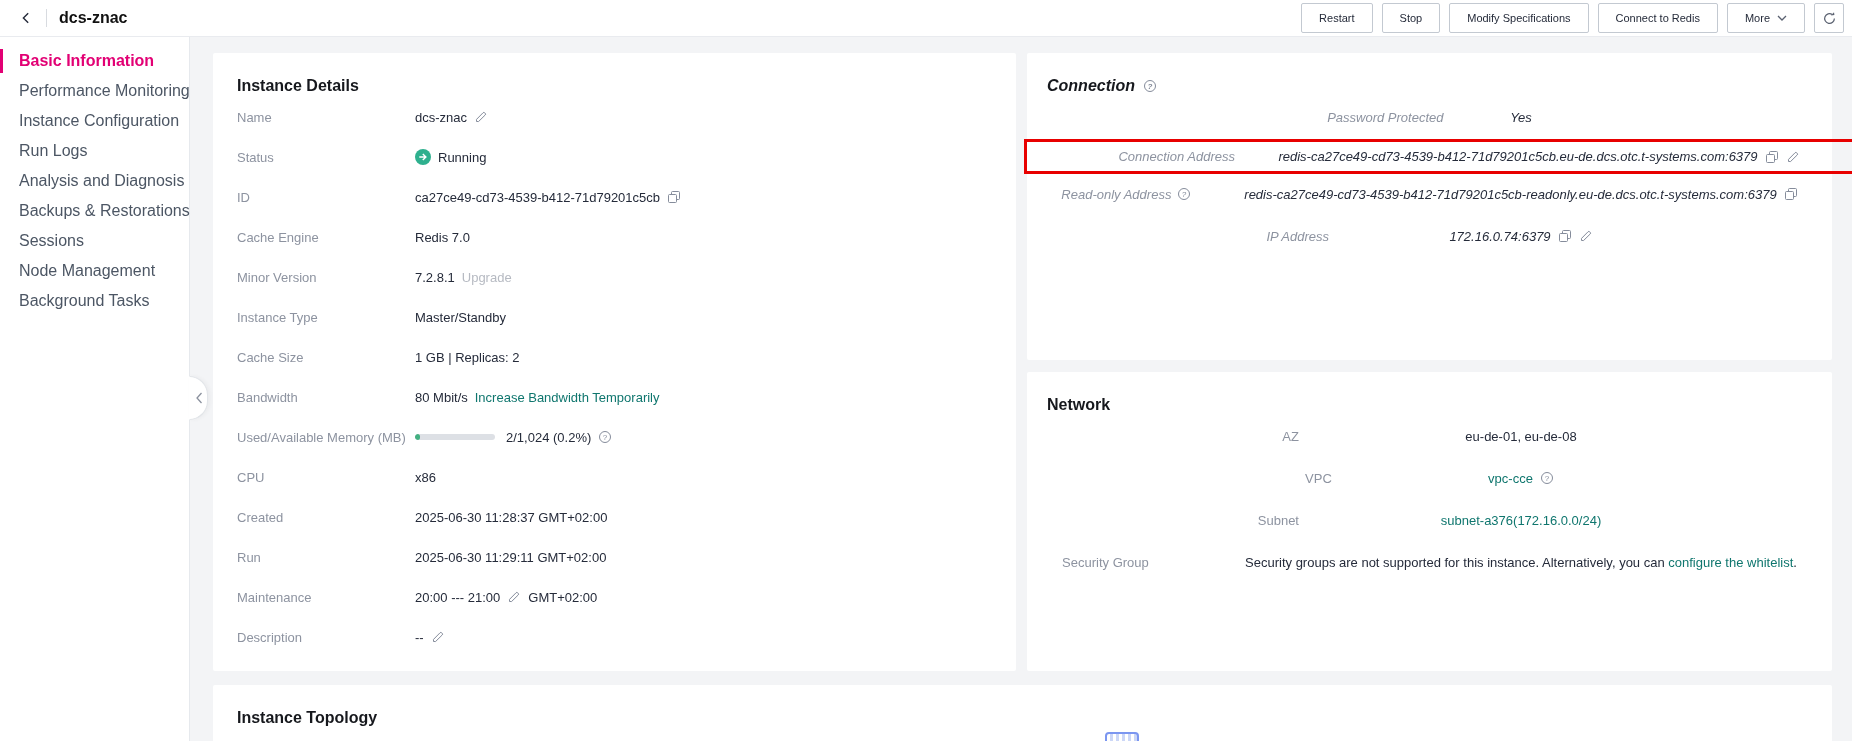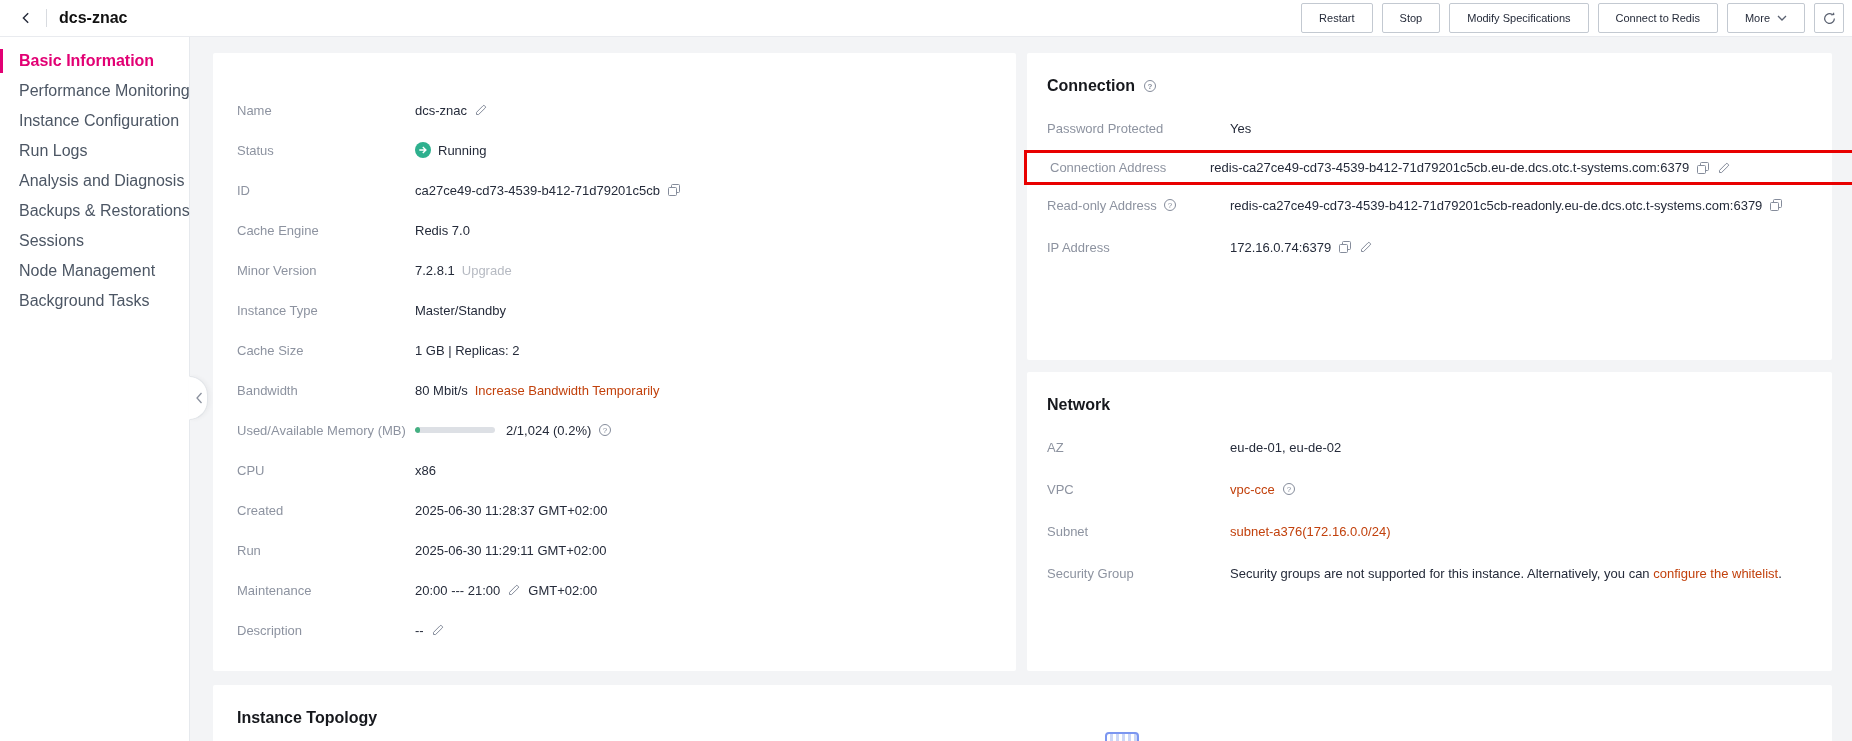--- a/index.html
+++ b/index.html
@@ -24,32 +24,32 @@
   .side-item.active::before { content:""; position:absolute; left:0; top:3px; bottom:3px; width:3px; background:#e20074; }
   .side-item .chev { color:#6b7280; margin-left:2px; }
   .collapse-tab { position:absolute; right:-19px; top:339px; width:19px; height:44px; background:#fff; border:1px solid #e2e5e9; border-left:1px solid #fff; border-radius:0 22px 22px 0; display:flex; align-items:center; justify-content:center; color:#8a909d; cursor:pointer; z-index:6; box-shadow:2px 0 4px rgba(0,0,0,0.04); }
 
   .main { flex:1; background:#f3f4f6; padding:16px 20px 0 23px; overflow:hidden; }
   .cards-row { display:flex; gap:11px; }
   .card { background:#fff; border-radius:2px; }
   .card h2 { font-size:16px; font-weight:bold; color:#16181d; display:flex; align-items:center; gap:8px; }
   .card-details { width:803px; height:618px; padding:24px; flex-shrink:0; }
   .right-col { width:805px; display:flex; flex-direction:column; gap:12px; flex-shrink:0; }
-  .card-connection { height:307px; padding:24px 20px; }
+  .card-connection { height:307px; padding:24px 20px;font-style:italic; }
   .card-network { height:299px; padding:24px 20px; }
   .card-topology { margin-top:14px; width:1619px; height:190px; padding:24px; position:relative; }
 
   
-  .rows { margin-top:22px; }
+  .rows { margin-top:11px; }
   .drow { min-height:22px; display:flex; align-items:center; margin-bottom:18px; }
   .drow .lbl { width:178px; color:#8d93a0; flex-shrink:0; }
-  .crow { min-height:22px; display:flex; align-items:center; margin-bottom:20px; }
+  .crow { min-height:22px; display:flex; align-items:center; margin-bottom:20px;justify-content:center; }
   .crow .lbl { width:183px; color:#8d93a0; flex-shrink:0; display:flex; align-items:center; gap:6px; }
   .val { display:flex; align-items:center; gap:7px; color:#252b3a; }
-  a.lnk { color:#c2410c; text-decoration:none; cursor:pointer; }
+  a.lnk { color:#0f766e; text-decoration:none; cursor:pointer; }
   .muted { color:#b6bac2; }
   .ic { width:14px; height:14px; color:#858c9b; cursor:pointer; flex-shrink:0; display:inline-block; }
   .ic.help { cursor:pointer; }
   .status-ic { width:16px; height:16px; flex-shrink:0; }
 
   .hl { border:3px solid #e80000; margin:-9px 0 9px -23px; padding:7px 9px 7px 23px; width:856px; display:flex; align-items:center; }
   .hl .lbl { width:160px; }
 
   .mem-bar { width:80px; height:6px; background:#dde0e5; border-radius:3px; overflow:hidden; margin-right:4px; }
   .mem-fill { width:5px; height:6px; background:#43b081; border-radius:3px; }
@@ -131,20 +131,21 @@
         <svg width="8" height="12" viewBox="0 0 8 12">
             <path d="M6.5 1L2 6l4.5 5" fill="none" stroke="currentColor" stroke-width="1.3"></path>
           </svg>
       </div>
     </nav>
 
     <div class="main">
       <div class="cards-row">
 
         <section class="card card-details">
+          <h2>Instance Details</h2>
           <div class="rows">
             <div class="drow">
               <span class="lbl">Name</span>
               <span class="val">
                   <span>dcs-znac</span>
                 <svg class="ic" viewBox="0 0 14 14">
                     <path d="M2.5 11.5v-2.1L9 2.8a1.2 1.2 0 0 1 1.7 0l.5.5a1.2 1.2 0 0 1 0 1.7L4.6 11.5z" fill="none" stroke="currentColor"></path>
                   </svg>
                 </span>
             </div>
@@ -299,21 +300,21 @@
                   </span>
               </div>
             </div>
           </section>
 
           <section class="card card-network">
             <h2>Network</h2>
             <div class="rows">
               <div class="crow">
                 <span class="lbl">AZ</span>
-                <span class="val">eu-de-01, eu-de-02</span>
+                <span class="val">eu-de-01, eu-de-08</span>
               </div>
               <div class="crow">
                 <span class="lbl">VPC</span>
                 <span class="val">
                     <a class="lnk">vpc-cce</a>
                   <svg class="ic help" viewBox="0 0 14 14">
                       <circle cx="7" cy="7" r="5.5" fill="none" stroke="currentColor"></circle>
                       <text x="7" y="9.7" text-anchor="middle" font-size="8" fill="currentColor">?</text>
                     </svg>
                   </span>

